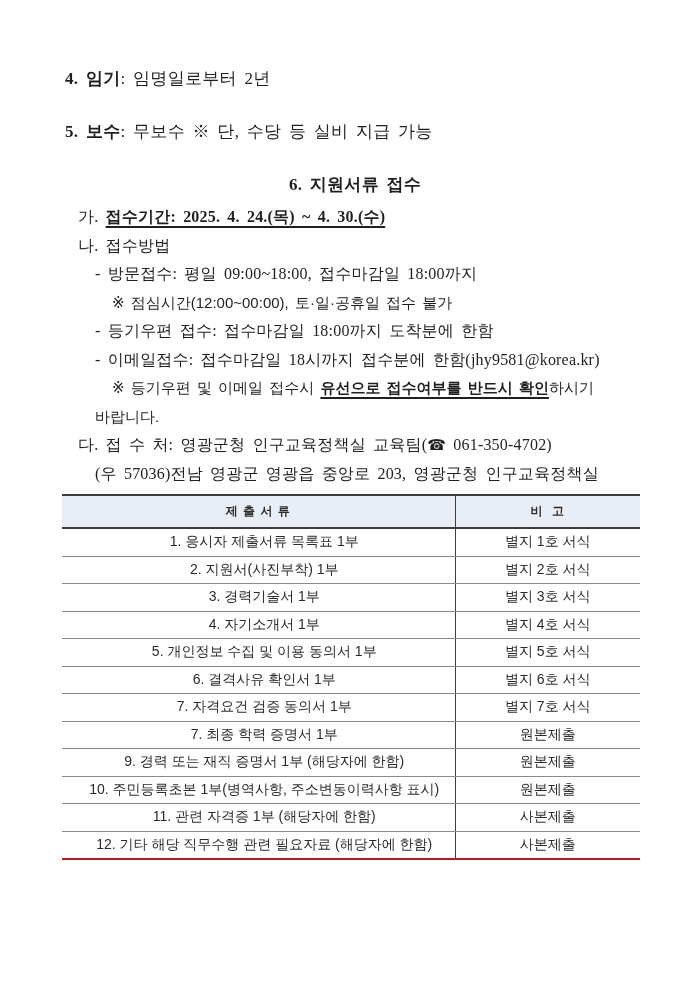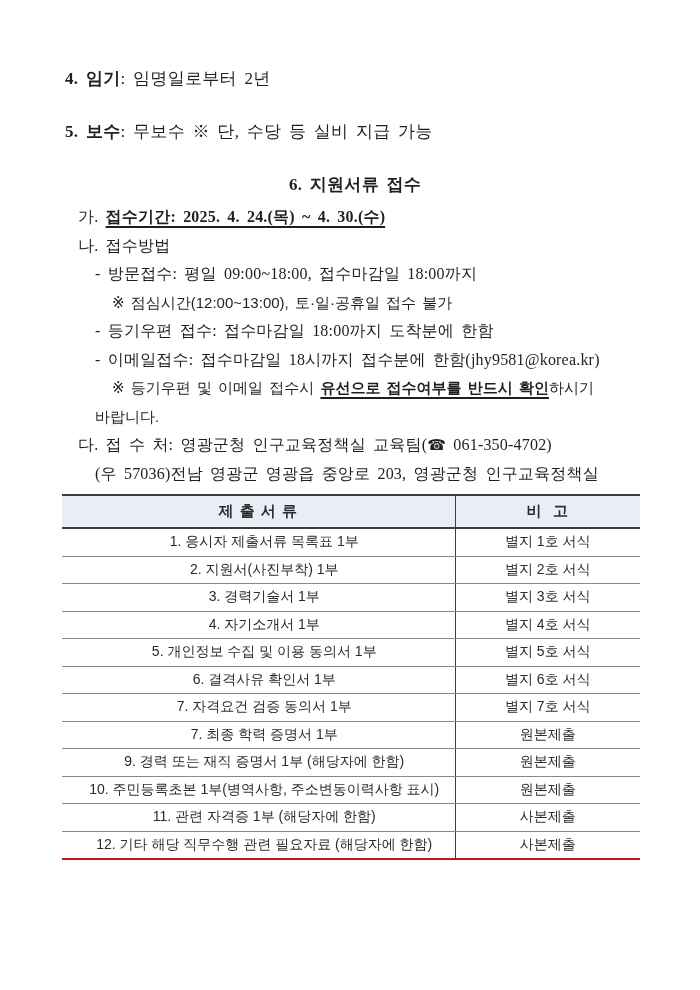--- a/index.html
+++ b/index.html
@@ -56,21 +56,21 @@
     font-size: 14px;
     color: #2b2b2b;
   }
   .doc-table col.c-doc  { width: 393px; }
   .doc-table col.c-note { width: 185px; }
   .doc-table th {
     background: #e9eef6;
     border-top: 2px solid #3d3d3d;
     border-bottom: 2px solid #3d3d3d;
     height: 29px;
-    font-size: 15px; font-weight: bold;
+    font-size: 12px; font-weight: bold;
     text-align: center;
     letter-spacing: 1px;
     white-space: pre;
   }
   .doc-table th:first-child, .doc-table td:first-child { border-right: 1.5px solid #3d3d3d; }
   .doc-table td {
     border-bottom: 1px solid #8a8a8a;
     height: 26.5px;
     padding: 0;
     white-space: nowrap;
@@ -90,21 +90,21 @@
   <div class="h-item"><span class="h-label">5. 보수</span><span class="h-rest">: 무보수  ※ 단, 수당 등 실비 지급 가능</span></div>
 
   <div class="h-item all-bold last"><span>6. 지원서류 접수</span></div>
 
   <div class="sub indent1"><span>가. </span><span class="u-bold">접수기간: 2025. 4. 24.(목) ~ 4. 30.(수)</span></div>
 
   <div class="sub indent1">나. 접수방법</div>
 
   <div class="sub indent2">- 방문접수: 평일 09:00~18:00, 접수마감일 18:00까지</div>
 
-  <div class="sub indent3 sans">※ 점심시간(12:00~13:00), 토·일·공휴일 접수 불가</div>
+  <div class="sub indent3 sans">※ 점심시간(12:00~00:00), 토·일·공휴일 접수 불가</div>
 
   <div class="sub indent2">- 등기우편 접수: 접수마감일 18:00까지 도착분에 한함</div>
 
   <div class="sub indent2">- 이메일접수: 접수마감일 18시까지 접수분에 한함(jhy9581@korea.kr)</div>
 
   <div class="sub indent3 sans"><span>※ 등기우편 및 이메일 접수시 </span><span class="u-bold">유선으로 접수여부를 반드시 확인</span><span>하시기</span></div>
 
   <div class="sub indent2 sans">바랍니다.</div>
 
   <div class="sub indent1"><span>다. 접 수 처: 영광군청 인구교육정책실 교육팀(</span><span class="phone-glyph">☎</span><span> 061-350-4702)</span></div>

